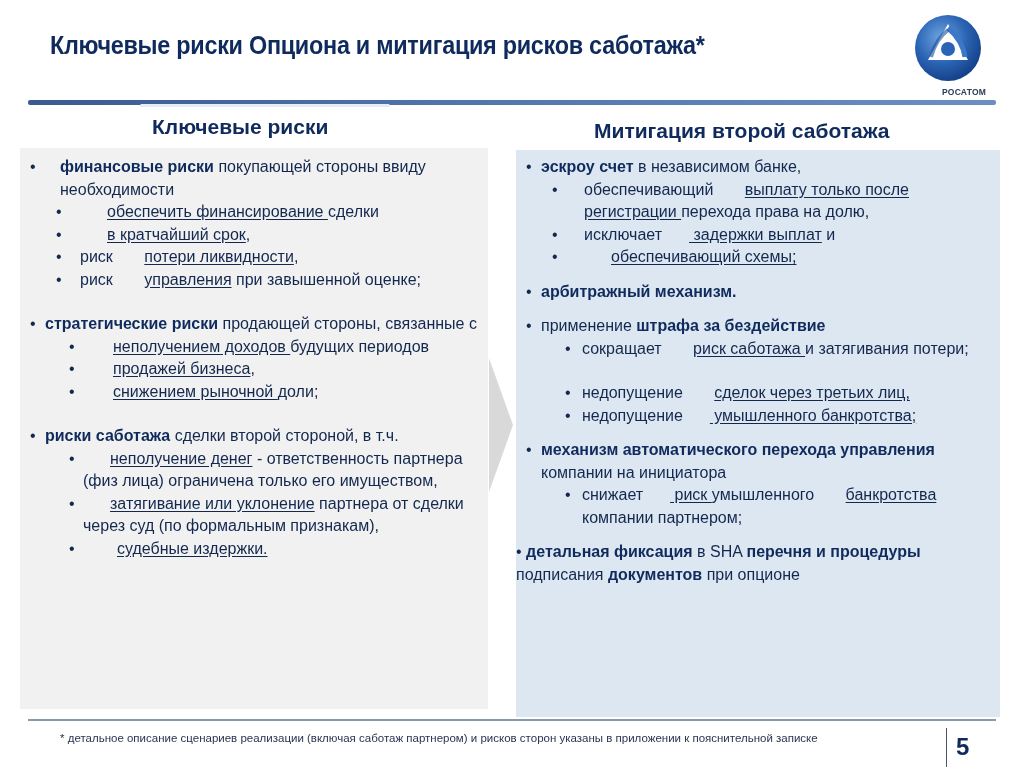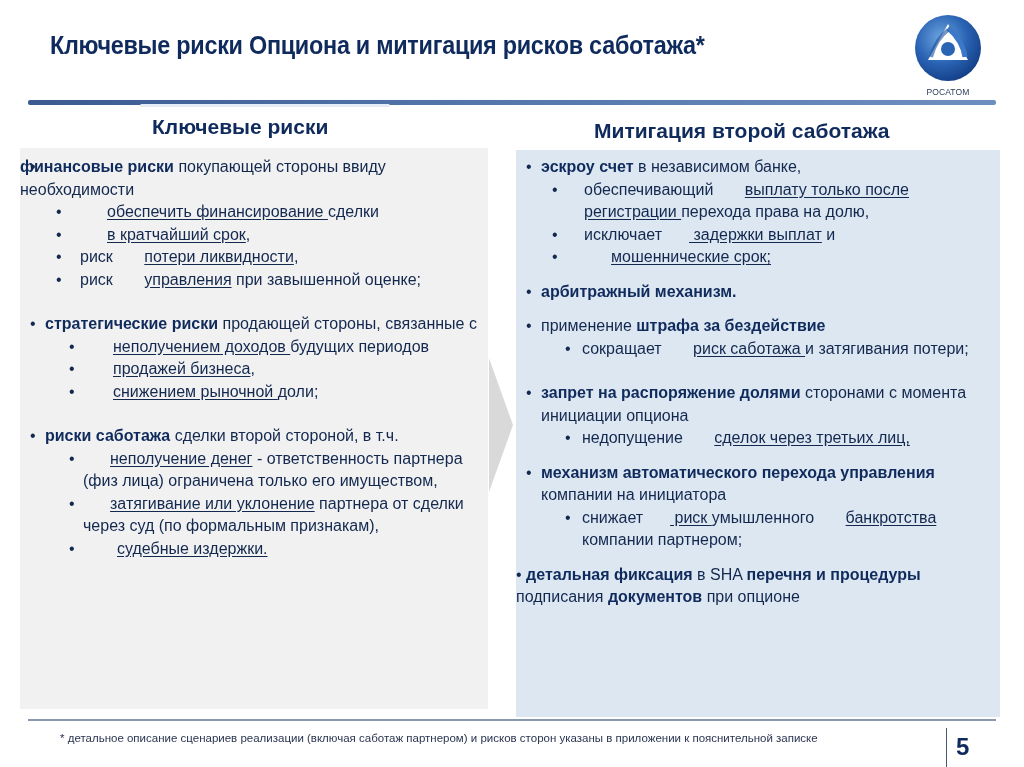--- a/index.html
+++ b/index.html
@@ -11,22 +11,22 @@
   }
   .title {
     position: absolute; left: 50px; top: 30px;
     font-size: 26px; font-weight: bold; color: #0f2a5c;
     letter-spacing: -0.3px;
     transform: scaleX(0.9); transform-origin: left center;
     white-space: nowrap;
   }
   .logo { position: absolute; left: 910px; top: 10px; width: 76px; height: 92px; }
   .logo-text {
-    position: absolute; left: 0; top: 77px; width: 76px; text-align: center;
-    font-size: 8.5px; color: #2b3b5a; letter-spacing: 0.2px; font-weight: normal;
+    position: absolute; left: 0; top: 77px; width: 76px; text-align: right;
+    font-size: 8.5px; color: #2b3b5a; letter-spacing: 0.2px; font-weight: bold;
   }
   .rule {
     position: absolute; left: 28px; top: 100px; width: 968px; height: 5px;
     background: linear-gradient(to right, #3a5a90 0%, #4f73a8 40%, #6d8fc0 100%);
     border-radius: 2px;
   }
   .rule-shine {
     position: absolute; left: 140px; top: 104px; width: 250px; height: 3px;
     background: #e6ecf5; border-radius: 2px;
   }
@@ -44,21 +44,21 @@
   .panel.right { left: 516px; width: 484px; background: #dde7f1; top: 150px; height: 567px; }
 
   .arrow {
     position: absolute; left: 489px; top: 358px; width: 0; height: 0;
     border-top: 67px solid transparent; border-bottom: 67px solid transparent;
     border-left: 24px solid #d9d9d9;
   }
 
   .list { position: absolute; margin: 0; padding: 0; list-style: none; font-size: 16px; line-height: 22.5px; color: #13284f; }
   .list li { position: relative; }
-  .b1 { }
+  .b1 { padding-left: 40px; }
   .b1::before { content: "•"; position: absolute; left: 10px; top: 0; }
   .b2 { padding-left: 60px; }
   .b2::before { content: "•"; position: absolute; left: 36px; top: 0; }
   .b1s { padding-left: 25px; }
   .b1s::before { content: "•"; position: absolute; left: 10px; top: 0; }
   .b2s { padding-left: 66px; }
   .b2s::before { content: "•"; position: absolute; left: 49px; top: 0; }
   .gap { height: 22px; }
   .gap-s { height: 12px; }
   b { font-weight: bold; color: #0f2a5c; }
@@ -125,29 +125,29 @@
   <li class="b1s"><b>риски саботажа</b><span> сделки второй стороной, в т.ч.</span></li>
   <li class="b2s" style="padding-left:63px"><u>неполучение денег</u><span> -  ответственность партнера (физ лица) ограничена только его имуществом,</span></li>
   <li class="b2s" style="padding-left:63px"><u>затягивание или уклонение</u><span> партнера от сделки через суд (по формальным признакам),</span></li>
   <li class="b2s" style="padding-left:70px"><u>судебные издержки.</u><span></span></li>
 </ul>
 
 <ul class="list right">
   <li class="b1s"><b>эскроу счет</b><span> в независимом банке,</span></li>
   <li class="b2" style="padding-left:68px"><span>обеспечивающий </span><u>выплату только после регистрации </u><span>перехода права на долю,</span></li>
   <li class="b2" style="padding-left:68px"><span>исключает</span><u> задержки выплат</u><span> и</span></li>
-  <li class="b2" style="padding-left:68px"><u>мошеннические срок;</u><span></span></li>
+  <li class="b2" style="padding-left:68px"><u>обеспечивающий схемы;</u><span></span></li>
   <li class="gap-s"></li>
   <li class="b1s"><b>арбитражный механизм.</b><span></span></li>
   <li class="gap-s"></li>
   <li class="b1s"><span>применение </span><b>штрафа за бездействие</b><span></span></li>
   <li class="b2s"><span>сокращает </span><u>риск саботажа </u><span>и затягивания потери;</span></li>
   <li class="gap"></li>
-  <li class="b1s"><b>запрет на распоряжение долями</b><span> сторонами с момента инициации опциона</span></li>
   <li class="b2s"><span>недопущение </span><u>сделок через третьих лиц,</u><span></span></li>
+  <li class="b2s"><span>недопущение</span><u> умышленного банкротства;</u><span></span></li>
   <li class="gap-s"></li>
   <li class="b1s"><b>механизм автоматического перехода управления</b><span> компании на инициатора</span></li>
   <li class="b2s"><span>снижает</span><u> риск </u><span>умышленного </span><u>банкротства</u><span> компании партнером;</span></li>
   <li class="gap-s"></li>
   <li style="padding-left:0">• <b>детальная фиксация</b><span> в SHA </span><b>перечня и процедуры</b><span> подписания </span><b>документов</b><span> при опционе</span></li>
 </ul>
 
 <div class="foot-rule"></div>
 <div class="footnote">* детальное описание сценариев реализации (включая саботаж партнером) и рисков сторон указаны в приложении к пояснительной записке</div>
 <div class="page-sep"></div>

